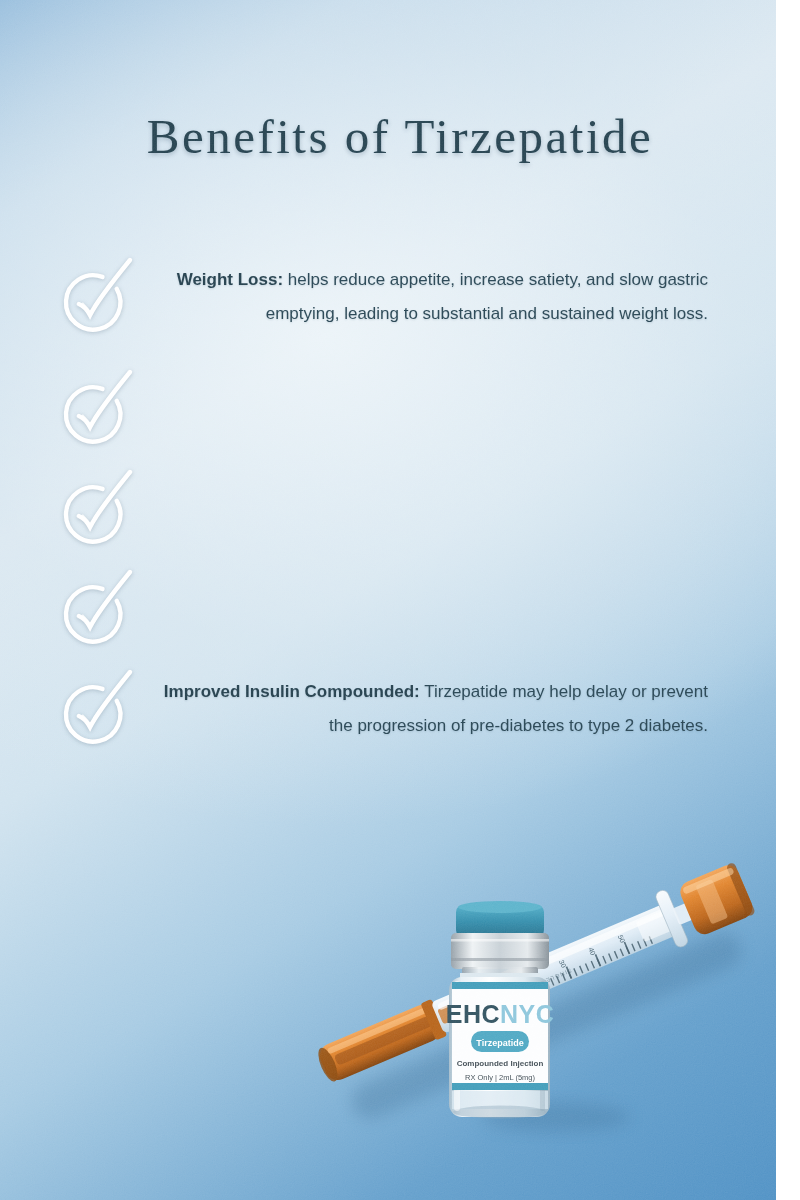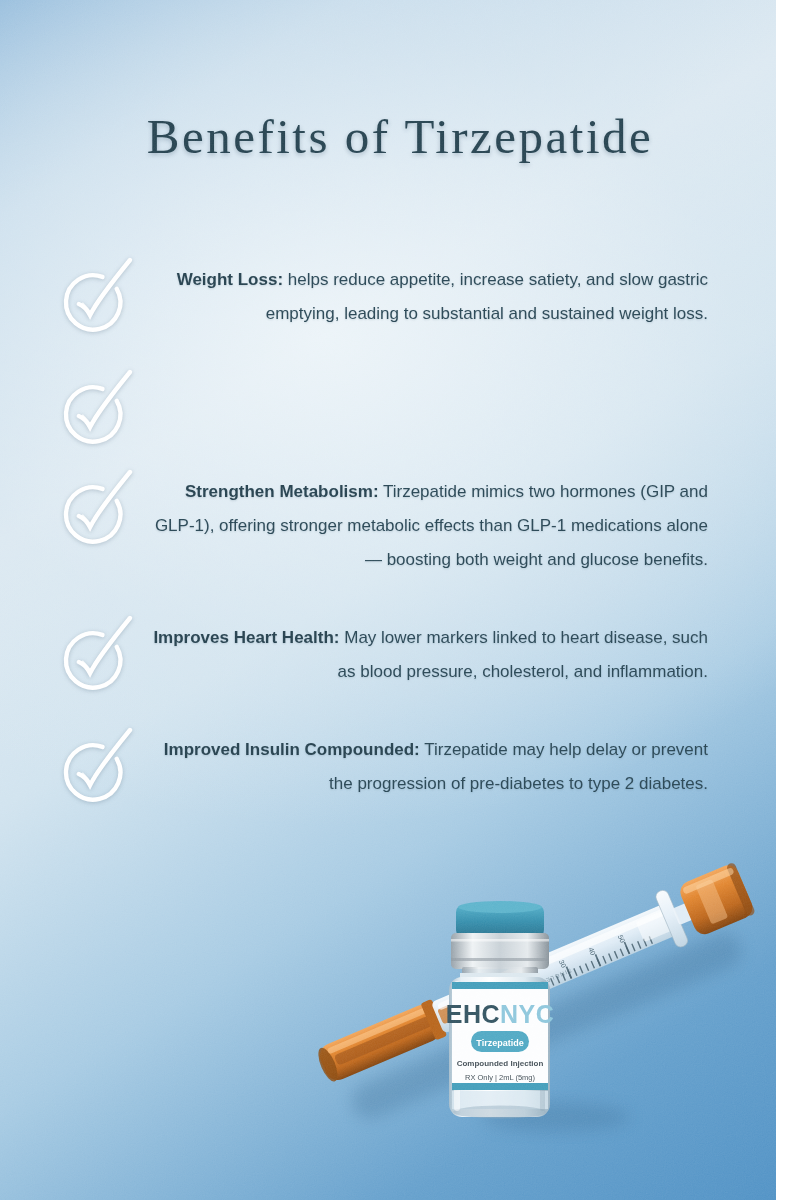--- a/index.html
+++ b/index.html
@@ -62,32 +62,30 @@
     </div>
 
     <div class="benefit-row">
       <span class="check-wrap">
         <svg viewBox="0 0 100 100">
             <path d="M 73.4 41 A 34 34 0 1 1 55.6 26.1" fill="none" stroke="#ffffff" stroke-width="5.5" stroke-linecap="round"></path>
             <path d="M 26 60 Q 34 63 40 74 Q 50 54 90 5" fill="none" stroke="#ffffff" stroke-width="5.5" stroke-linecap="round"></path>
             <path d="M 31 59 Q 38 66 41 71 M 45 62 Q 62 37 84 11" fill="none" stroke="#ffffff" stroke-width="2" stroke-linecap="round" opacity=".8"></path>
           </svg>
       </span>
-      <p class="benefit-text"><b>Strengthen Metabolism:</b><span> Tirzepatide mimics two hormones (GIP and GLP-1), offering stronger metabolic effects than GLP-1 medications alone — boosting both weight and glucose benefits.</span></p>
-    </div>
-
-    <div class="benefit-row">
-      <span class="check-wrap">
-        <svg viewBox="0 0 100 100">
-            <path d="M 73.4 41 A 34 34 0 1 1 55.6 26.1" fill="none" stroke="#ffffff" stroke-width="5.5" stroke-linecap="round"></path>
-            <path d="M 26 60 Q 34 63 40 74 Q 50 54 90 5" fill="none" stroke="#ffffff" stroke-width="5.5" stroke-linecap="round"></path>
-            <path d="M 31 59 Q 38 66 41 71 M 45 62 Q 62 37 84 11" fill="none" stroke="#ffffff" stroke-width="2" stroke-linecap="round" opacity=".8"></path>
-          </svg>
-      </span>
-      <p class="benefit-text"><b>Improves Heart Health:</b><span> May lower markers linked to heart disease, such as blood pressure, cholesterol, and inflammation.</span></p>
+    </div>
+
+    <div class="benefit-row">
+      <span class="check-wrap">
+        <svg viewBox="0 0 100 100">
+            <path d="M 73.4 41 A 34 34 0 1 1 55.6 26.1" fill="none" stroke="#ffffff" stroke-width="5.5" stroke-linecap="round"></path>
+            <path d="M 26 60 Q 34 63 40 74 Q 50 54 90 5" fill="none" stroke="#ffffff" stroke-width="5.5" stroke-linecap="round"></path>
+            <path d="M 31 59 Q 38 66 41 71 M 45 62 Q 62 37 84 11" fill="none" stroke="#ffffff" stroke-width="2" stroke-linecap="round" opacity=".8"></path>
+          </svg>
+      </span>
     </div>
 
     <div class="benefit-row">
       <span class="check-wrap">
         <svg viewBox="0 0 100 100">
             <path d="M 73.4 41 A 34 34 0 1 1 55.6 26.1" fill="none" stroke="#ffffff" stroke-width="5.5" stroke-linecap="round"></path>
             <path d="M 26 60 Q 34 63 40 74 Q 50 54 90 5" fill="none" stroke="#ffffff" stroke-width="5.5" stroke-linecap="round"></path>
             <path d="M 31 59 Q 38 66 41 71 M 45 62 Q 62 37 84 11" fill="none" stroke="#ffffff" stroke-width="2" stroke-linecap="round" opacity=".8"></path>
           </svg>
       </span>

